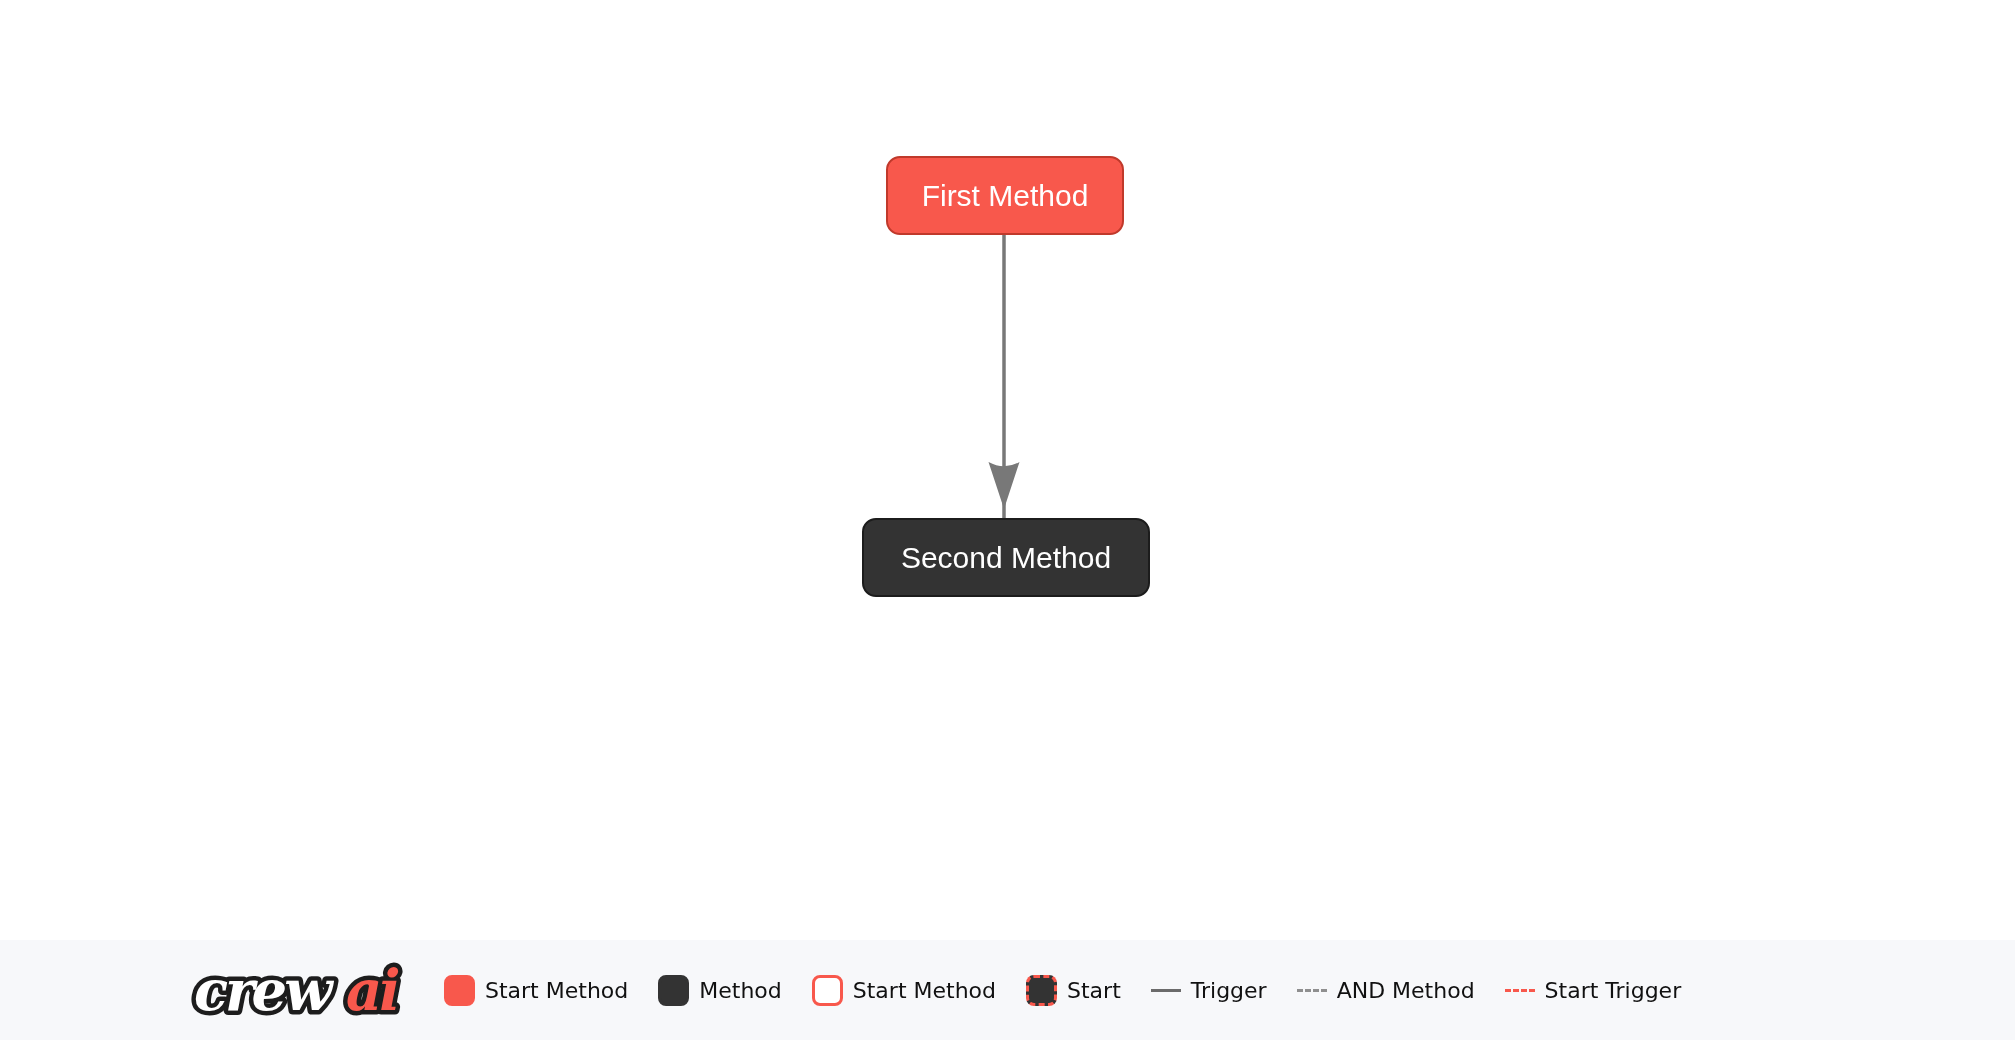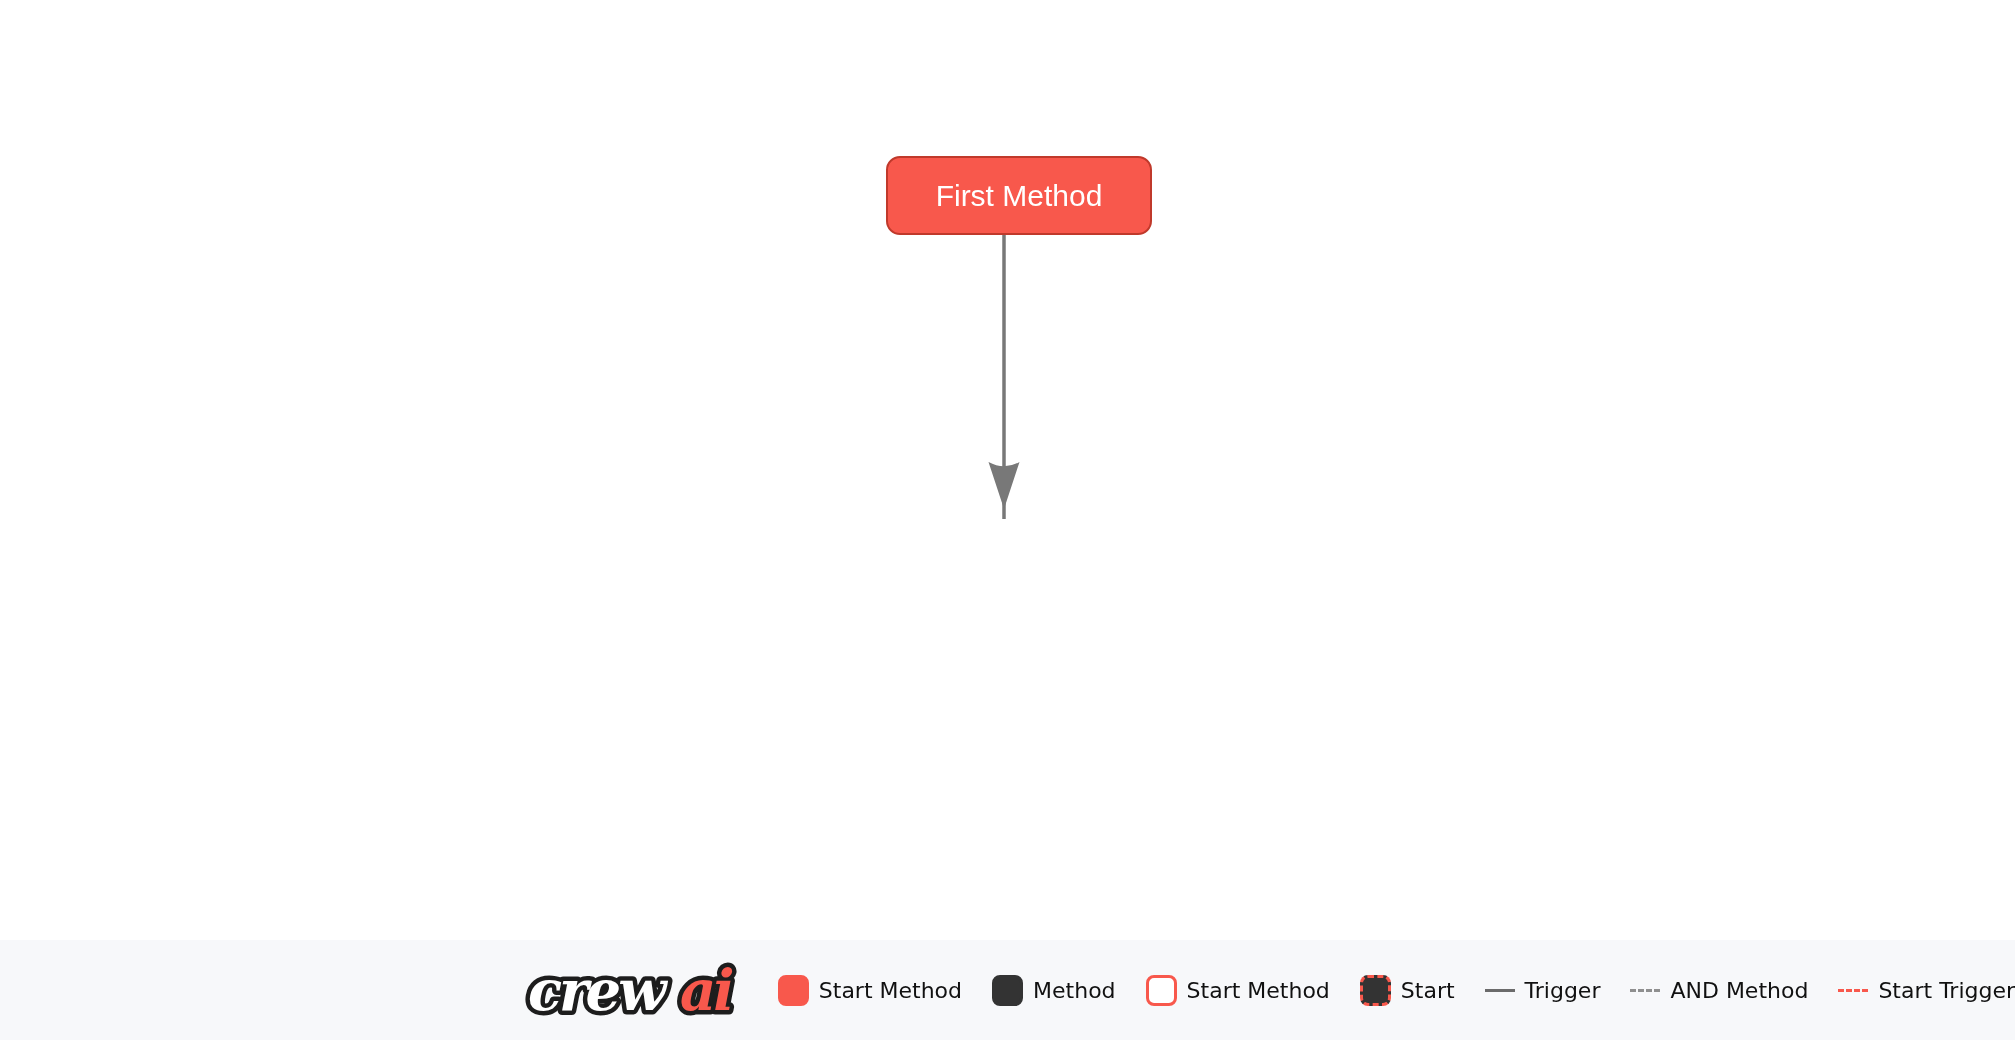--- a/index.html
+++ b/index.html
@@ -24,33 +24,32 @@
     display: flex;
     align-items: center;
     justify-content: center;
     border-radius: 14px;
     color: #ffffff;
     font-size: 30px;
     font-family: "Liberation Sans", sans-serif;
     white-space: nowrap;
     cursor: pointer;
   }
-  .node-first  { left: 886px; top: 156px; width: 266px; height: 79px; }
+  .node-first  { left: 886px; top: 156px; width: 238px; height: 79px; }
   .node-second { left: 862px; top: 518px; width: 288px; height: 79px; }
 
   
   .legend-bar {
     position: absolute;
     left: 0; bottom: 0;
     width: 2015px; height: 100px;
     background: #f7f8fa;
     display: flex;
     align-items: center;
     padding-left: 190px;
-    justify-content: flex-end;
   }
   .brand-logo { flex: 0 0 auto; margin-right: 32px; }
   .legend-items {
     display: flex;
     align-items: center;
     gap: 30px;
   }
   .legend-item {
     display: flex;
     align-items: center;
@@ -77,20 +76,23 @@
 
   <svg class="edge-layer" width="2015" height="940" viewBox="0 0 2015 940">
     <line id="edge-line" x1="1004" y1="235" x2="1004" y2="519" stroke="#787878" stroke-width="3.5"></line>
     <path id="edge-arrowhead" d="M 1004 509 L 988.5 462 Q 1004 470.5 1019.5 462 Z" fill="#787878"></path>
   </svg>
 
   <div class="flow-node node-first" style="background: rgb(248, 88, 76); border: 2.5px solid rgb(192, 57, 43); color: rgb(255, 255, 255);">
     <span>First Method</span>
   </div>
 
+  <div class="flow-node node-second" style="background: rgb(51, 51, 51); border: 2.5px solid rgb(28, 28, 28); color: rgb(255, 255, 255);">
+    <span>Second Method</span>
+  </div>
 </div>
 
 <div class="legend-bar">
 
   <svg class="brand-logo" width="222" height="84" viewBox="0 0 222 84">
     <text x="4" y="62" font-family="DejaVu Serif, serif" font-style="italic" font-weight="bold" font-size="56" letter-spacing="-3" stroke="#1d1d1d" stroke-width="9" paint-order="stroke" stroke-linejoin="round">
       <tspan id="logo-part1" fill="#ffffff">crew</tspan>
       <tspan id="logo-part2" fill="#f8584c">ai</tspan>
     </text>
   </svg>

